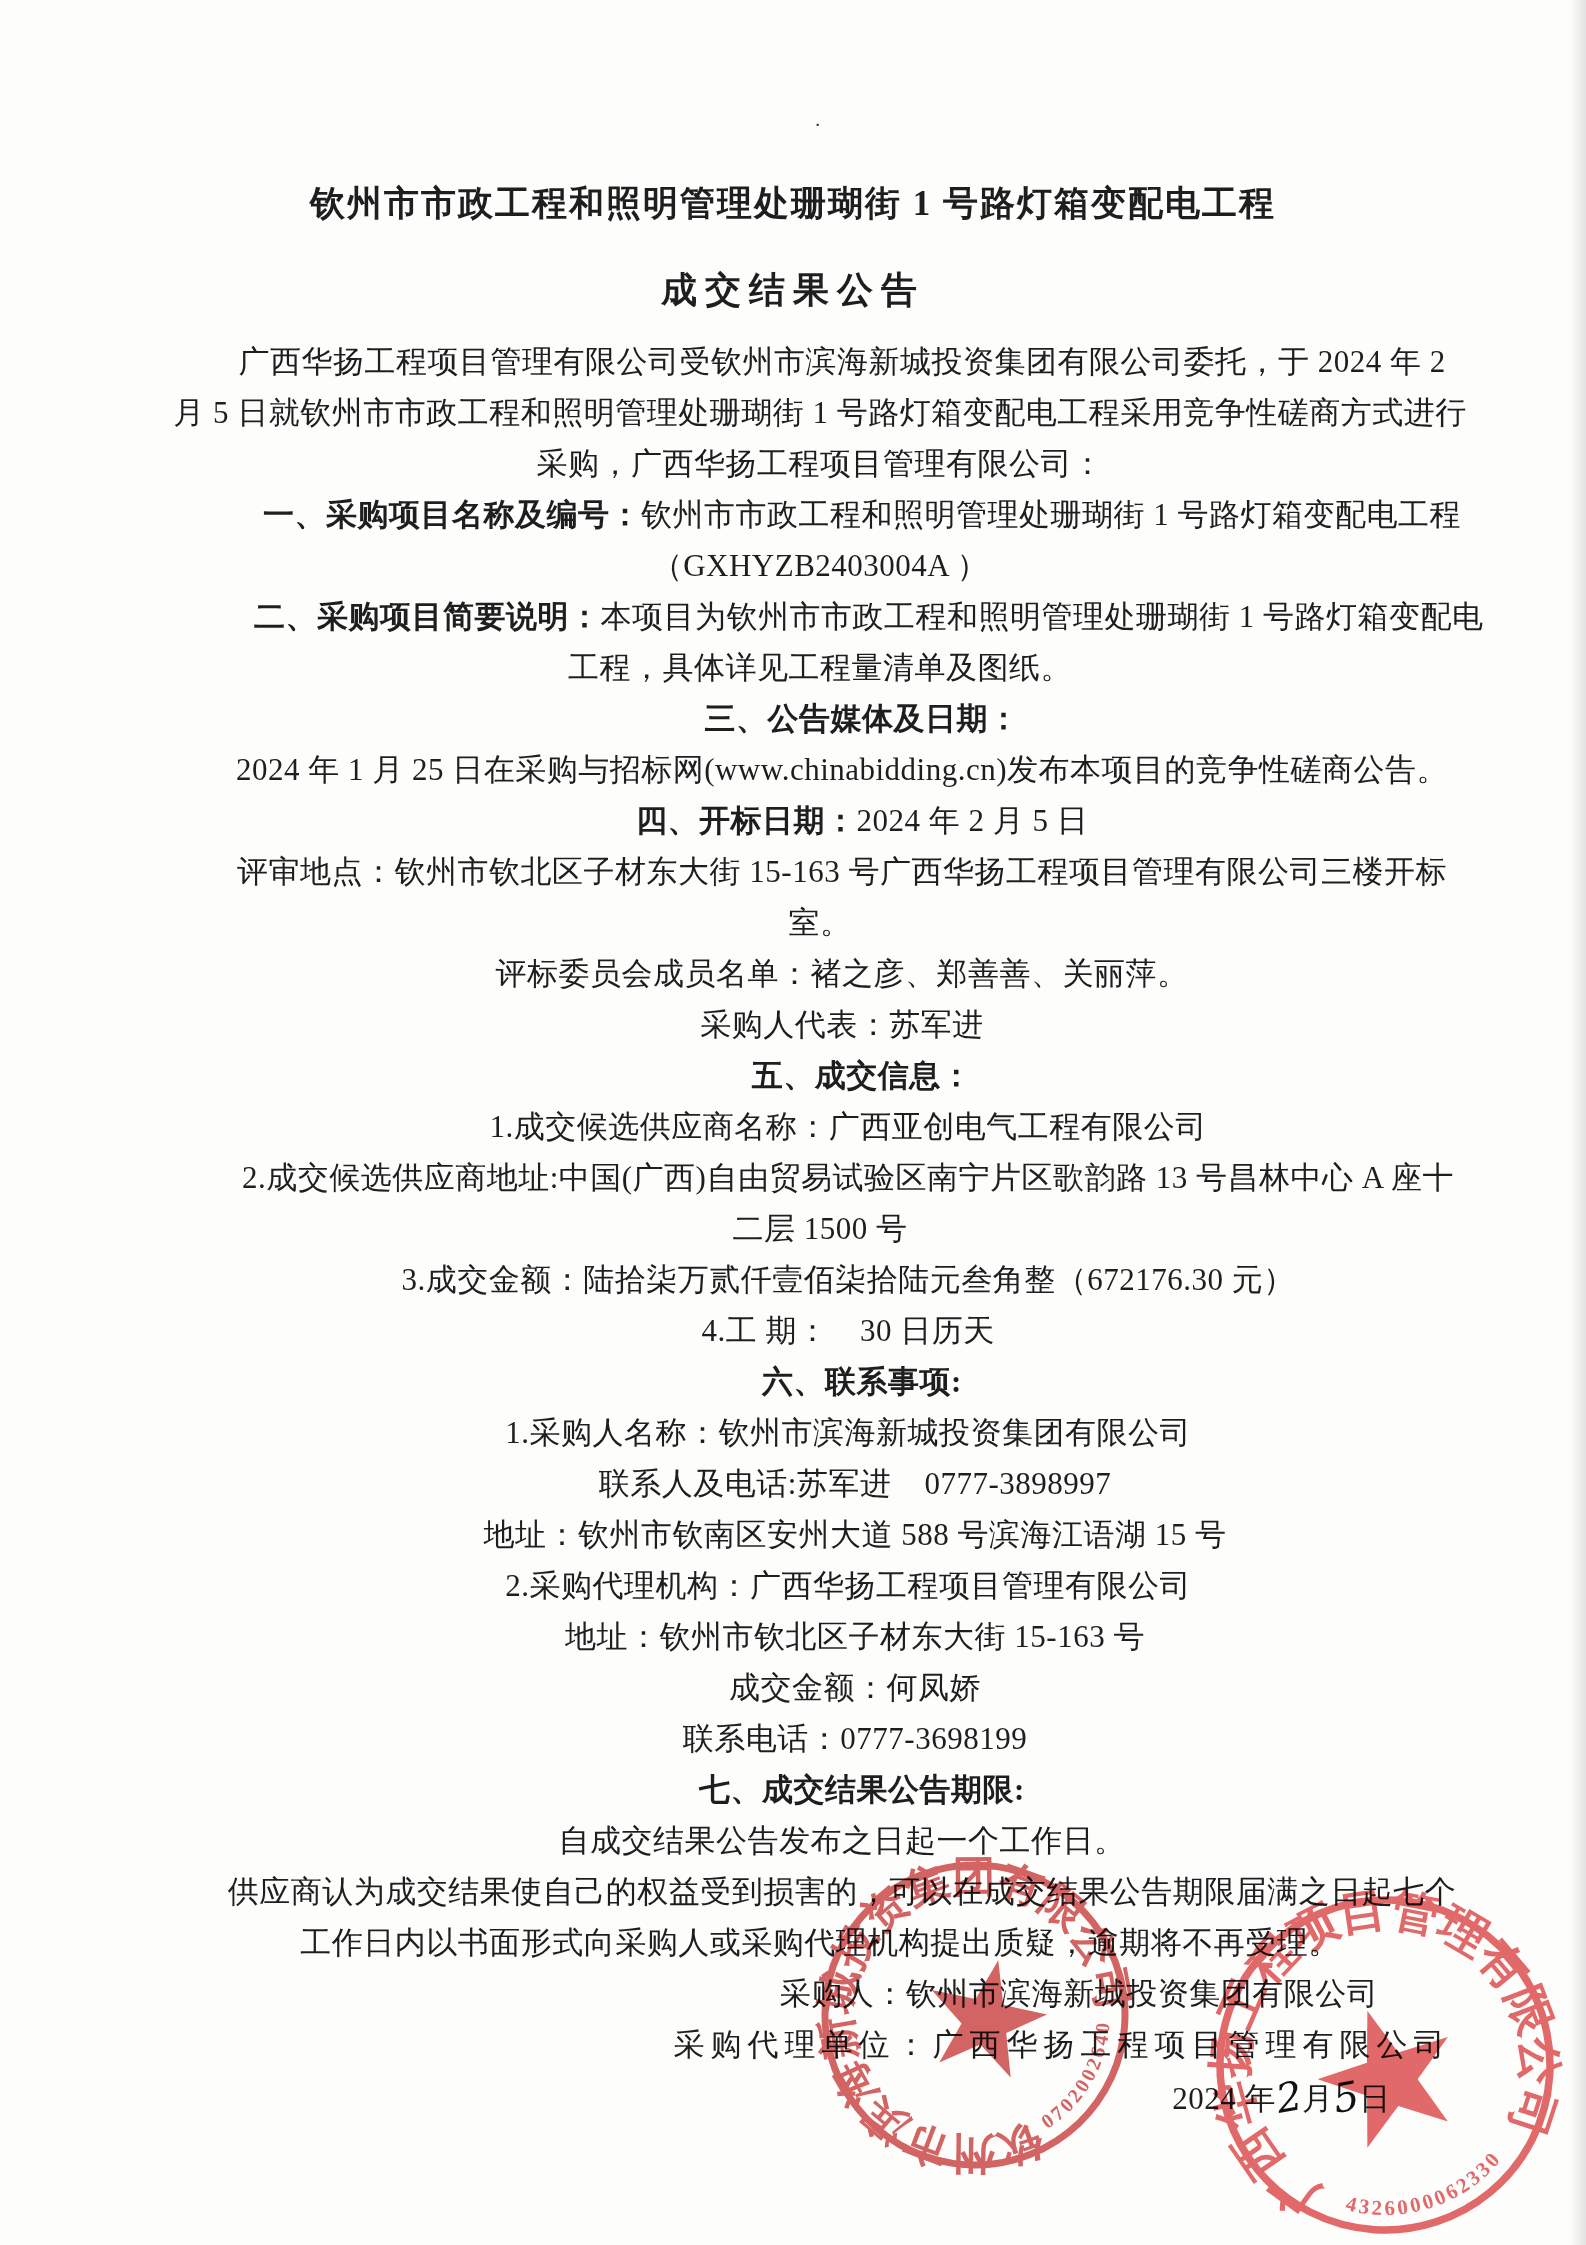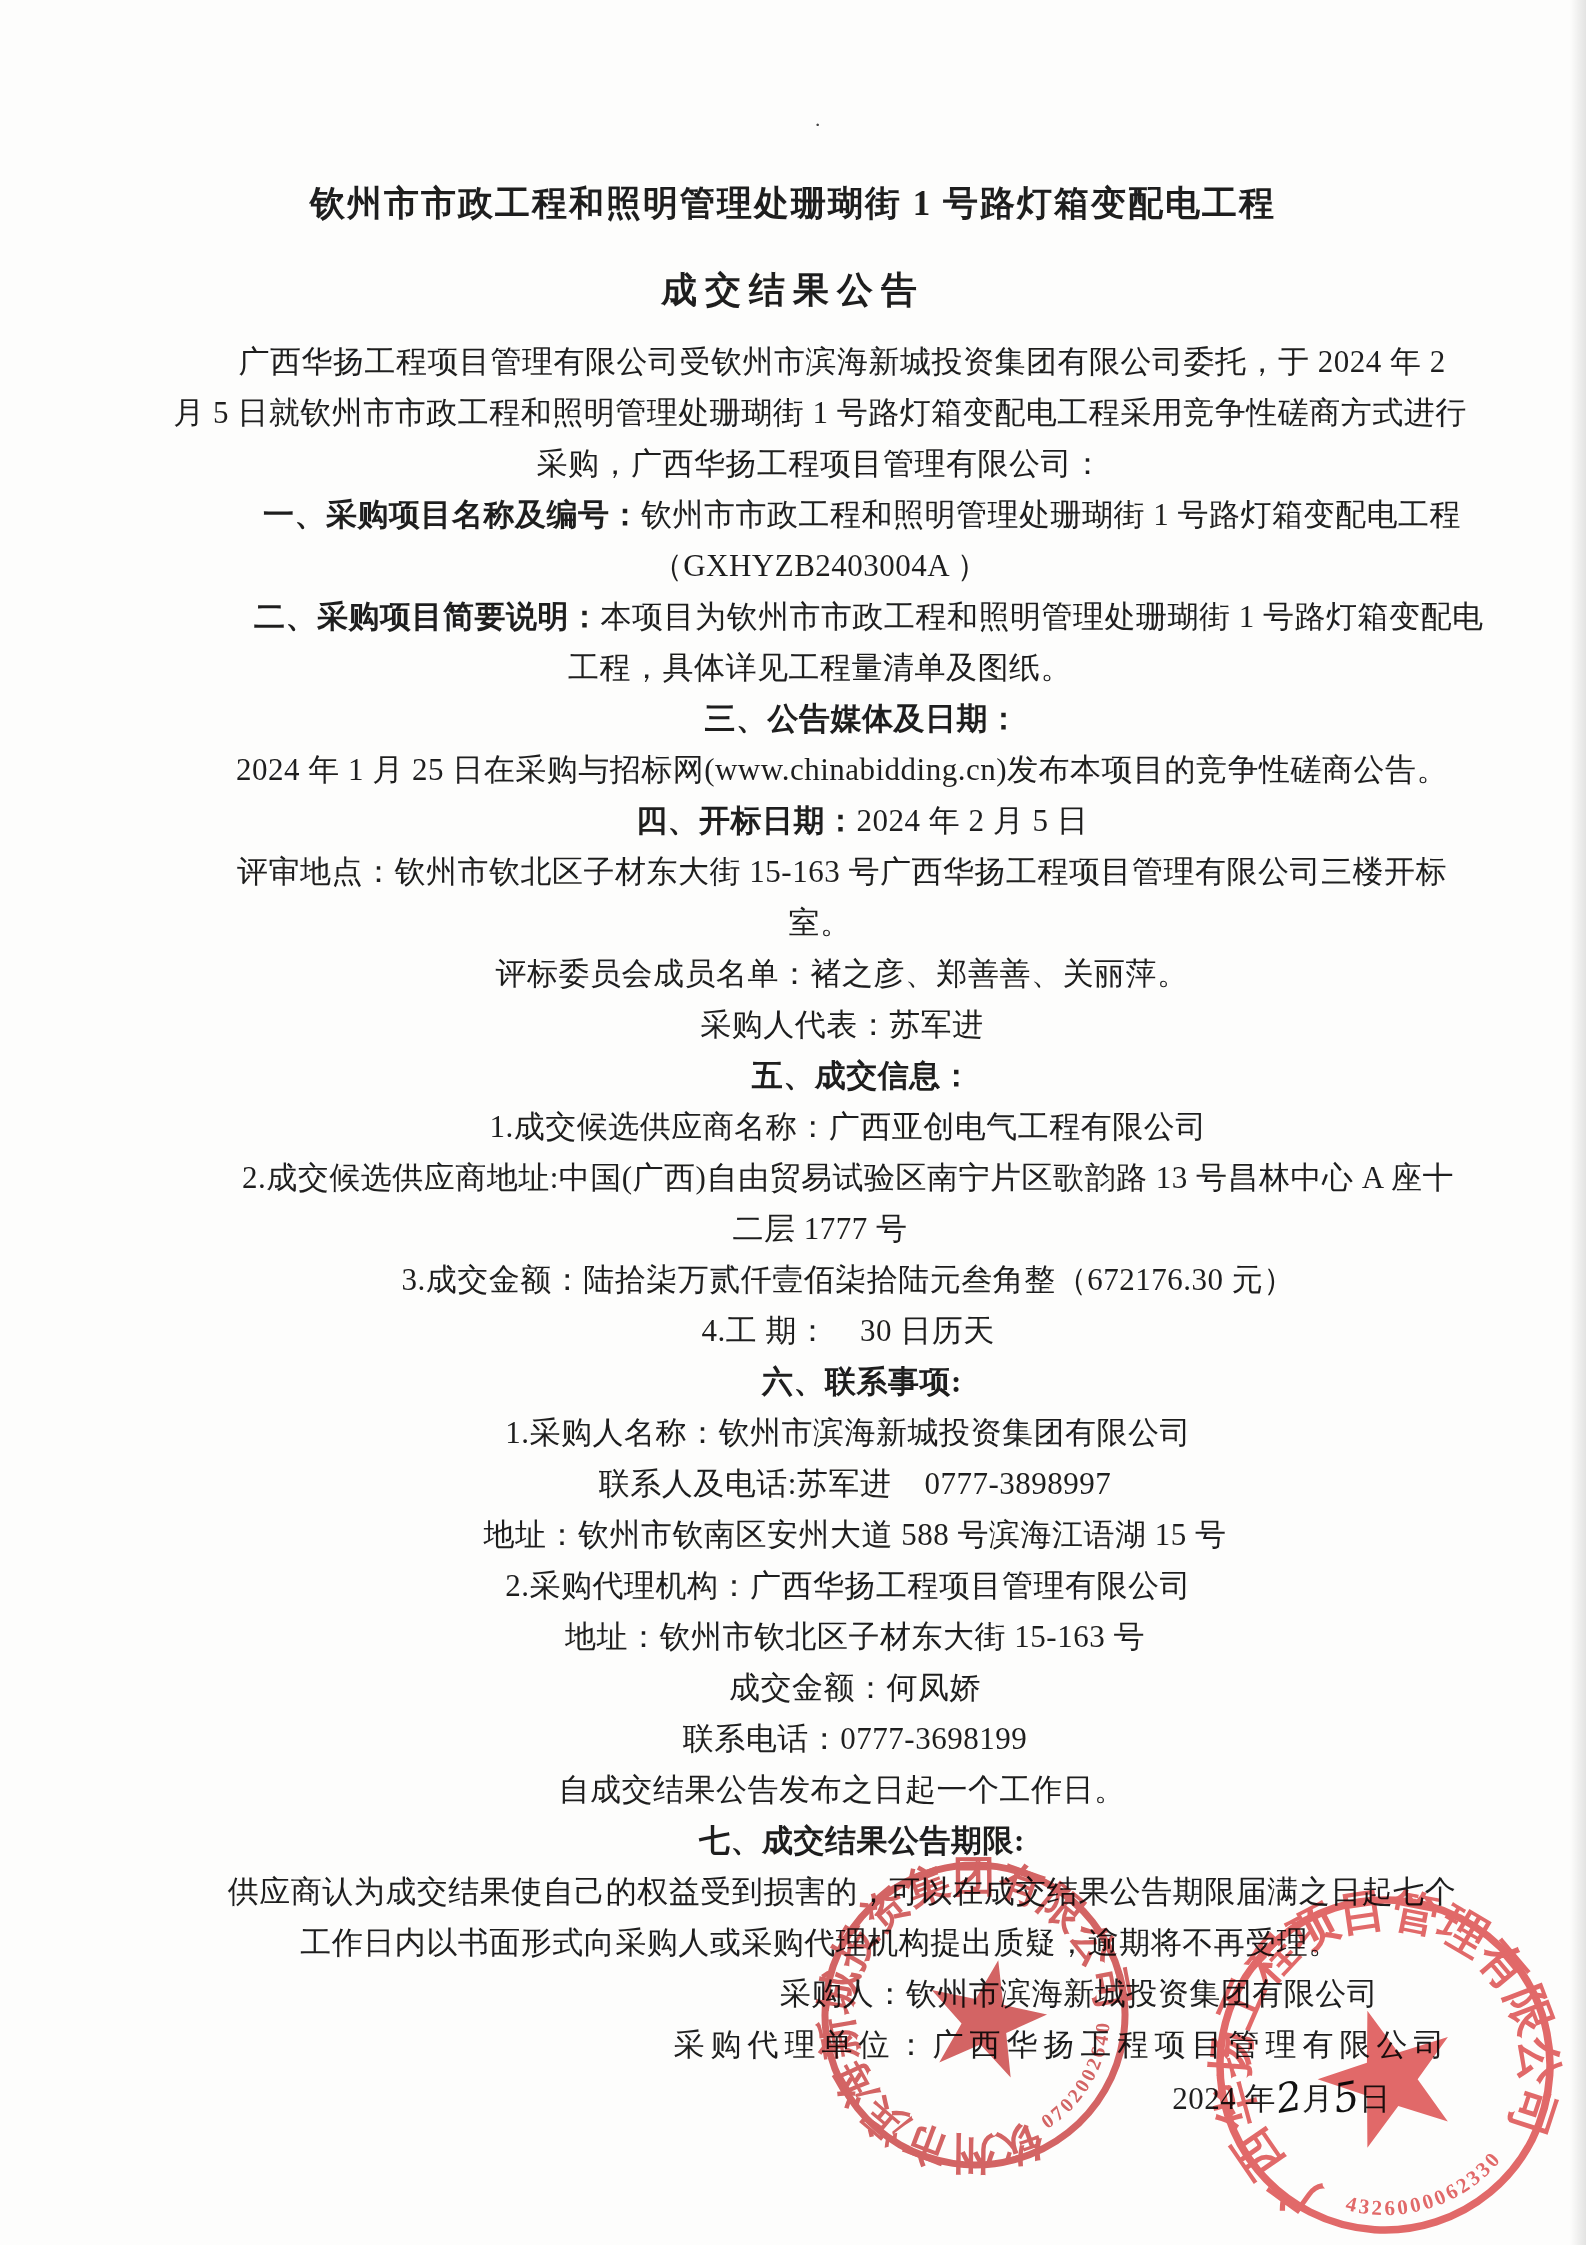--- a/index.html
+++ b/index.html
@@ -88,33 +88,33 @@
       <div class="line ind-para"><span class="b">三、公告媒体及日期：</span></div>
       <div class="line ind-para"><span>2024 年 1 月 25 日在采购与招标网(www.chinabidding.cn)发布本项目的竞争性磋商公告。</span></div>
       <div class="line ind-para"><span class="b">四、开标日期：</span><span>2024 年 2 月 5 日</span></div>
       <div class="line ind-para"><span>评审地点：钦州市钦北区子材东大街 15-163 号广西华扬工程项目管理有限公司三楼开标</span></div>
       <div class="line ind-none"><span>室。</span></div>
       <div class="line ind-para"><span>评标委员会成员名单：褚之彦、郑善善、关丽萍。</span></div>
       <div class="line ind-para"><span>采购人代表：苏军进</span></div>
       <div class="line ind-para"><span class="b">五、成交信息：</span></div>
       <div class="line ind-num"><span>1.成交候选供应商名称：广西亚创电气工程有限公司</span></div>
       <div class="line ind-num"><span>2.成交候选供应商地址:中国(广西)自由贸易试验区南宁片区歌韵路 13 号昌林中心 A 座十</span></div>
-      <div class="line ind-none"><span>二层 1777 号</span></div>
+      <div class="line ind-none"><span>二层 1500 号</span></div>
       <div class="line ind-num"><span>3.成交金额：陆拾柒万贰仟壹佰柒拾陆元叁角整（672176.30 元）</span></div>
       <div class="line ind-num"><span>4.工 期：　30 日历天</span></div>
       <div class="line ind-para"><span class="b">六、联系事项:</span></div>
       <div class="line ind-num"><span>1.采购人名称：钦州市滨海新城投资集团有限公司</span></div>
       <div class="line ind-contact"><span>联系人及电话:苏军进    0777-3898997</span></div>
       <div class="line ind-contact"><span>地址：钦州市钦南区安州大道 588 号滨海江语湖 15 号</span></div>
       <div class="line ind-num"><span>2.采购代理机构：广西华扬工程项目管理有限公司</span></div>
       <div class="line ind-contact"><span>地址：钦州市钦北区子材东大街 15-163 号</span></div>
       <div class="line ind-contact"><span>成交金额：何凤娇</span></div>
       <div class="line ind-contact"><span>联系电话：0777-3698199</span></div>
+      <div class="line ind-para"><span class="b">七、成交结果公告期限:</span></div>
       <div class="line ind-para"><span>自成交结果公告发布之日起一个工作日。</span></div>
-      <div class="line ind-para"><span class="b">七、成交结果公告期限:</span></div>
       <div class="line ind-para"><span>供应商认为成交结果使自己的权益受到损害的，可以在成交结果公告期限届满之日起七个</span></div>
       <div class="line ind-none"><span>工作日内以书面形式向采购人或采购代理机构提出质疑，逾期将不再受理。</span></div>
     </div>
 
   <div class="doc" style="top:1968px">
     <div class="line signoff-purchaser">采购人：钦州市滨海新城投资集团有限公司</div>
     <div class="line signoff-agency">采购代理单位：广西华扬工程项目管理有限公司</div>
     <div class="line signoff-date"><span>2024 年</span><span class="hand">2</span><span>月</span><span class="hand">5</span><span>日</span></div>
   </div>
 

